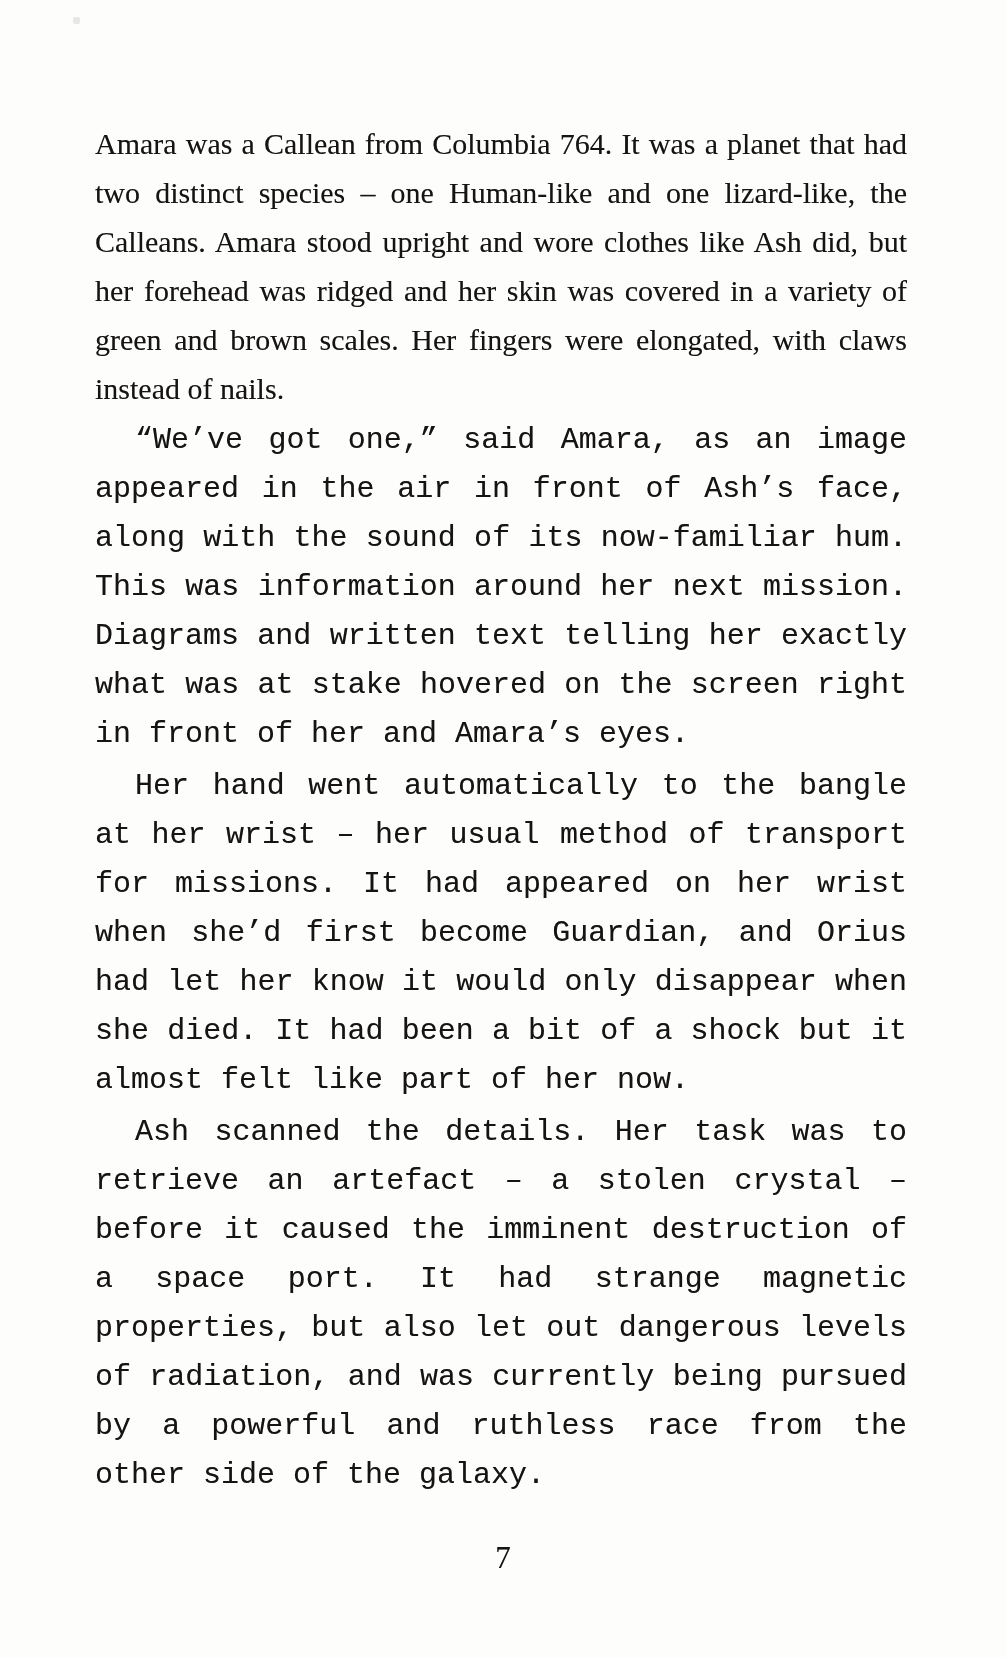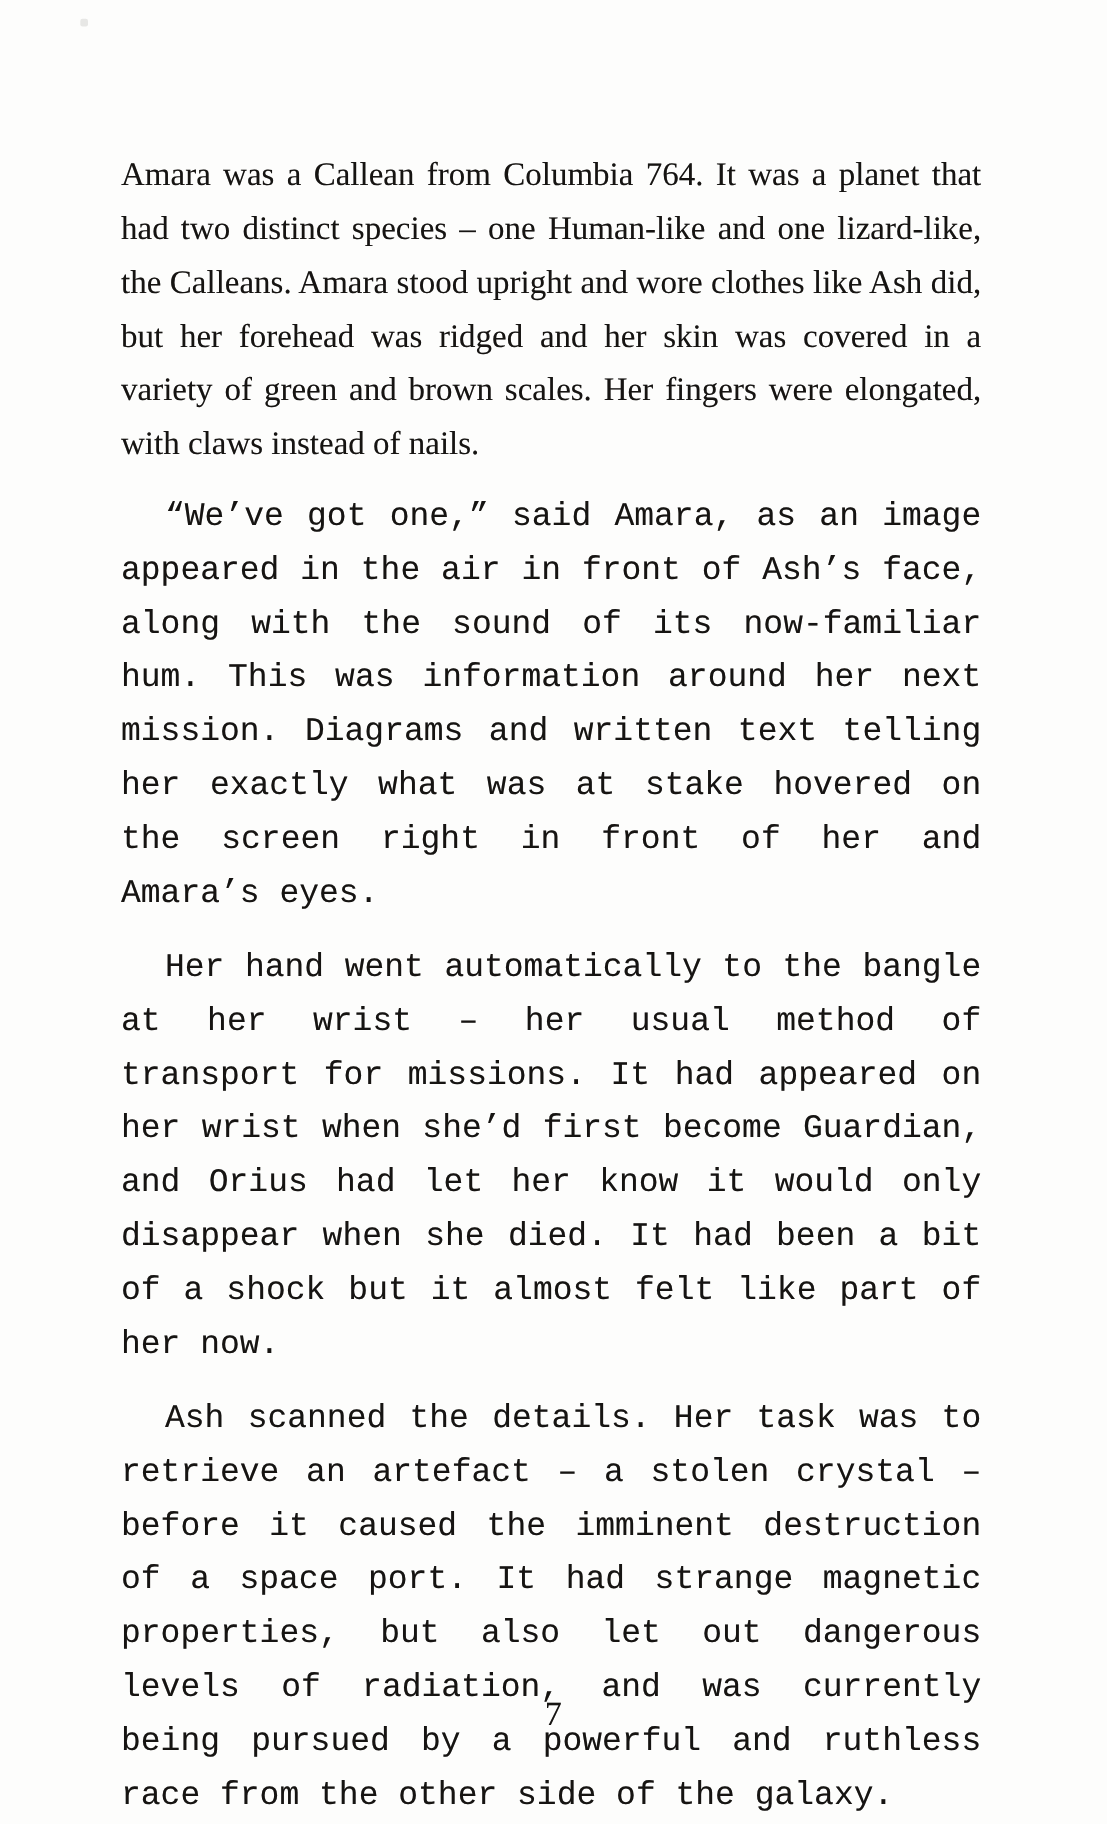--- a/index.html
+++ b/index.html
@@ -30,21 +30,21 @@
       position: absolute;
       left: 92px;
       top: 116px;
       width: 818px;
       font-size: 30px;
       line-height: 49px;
       text-align: justify;
       text-shadow: 0 0 0.5px rgba(0,0,0,0.35);
     }
     .text-block p {
-      margin: 18px;
+      margin: 3px;
       padding: 0;
     }
     .text-block p.indent {
       text-indent: 40px;
       font-family: Liberation Mono, monospace;
     }
     .page-number {
       position: absolute;
       top: 1538px;
       left: 0;

